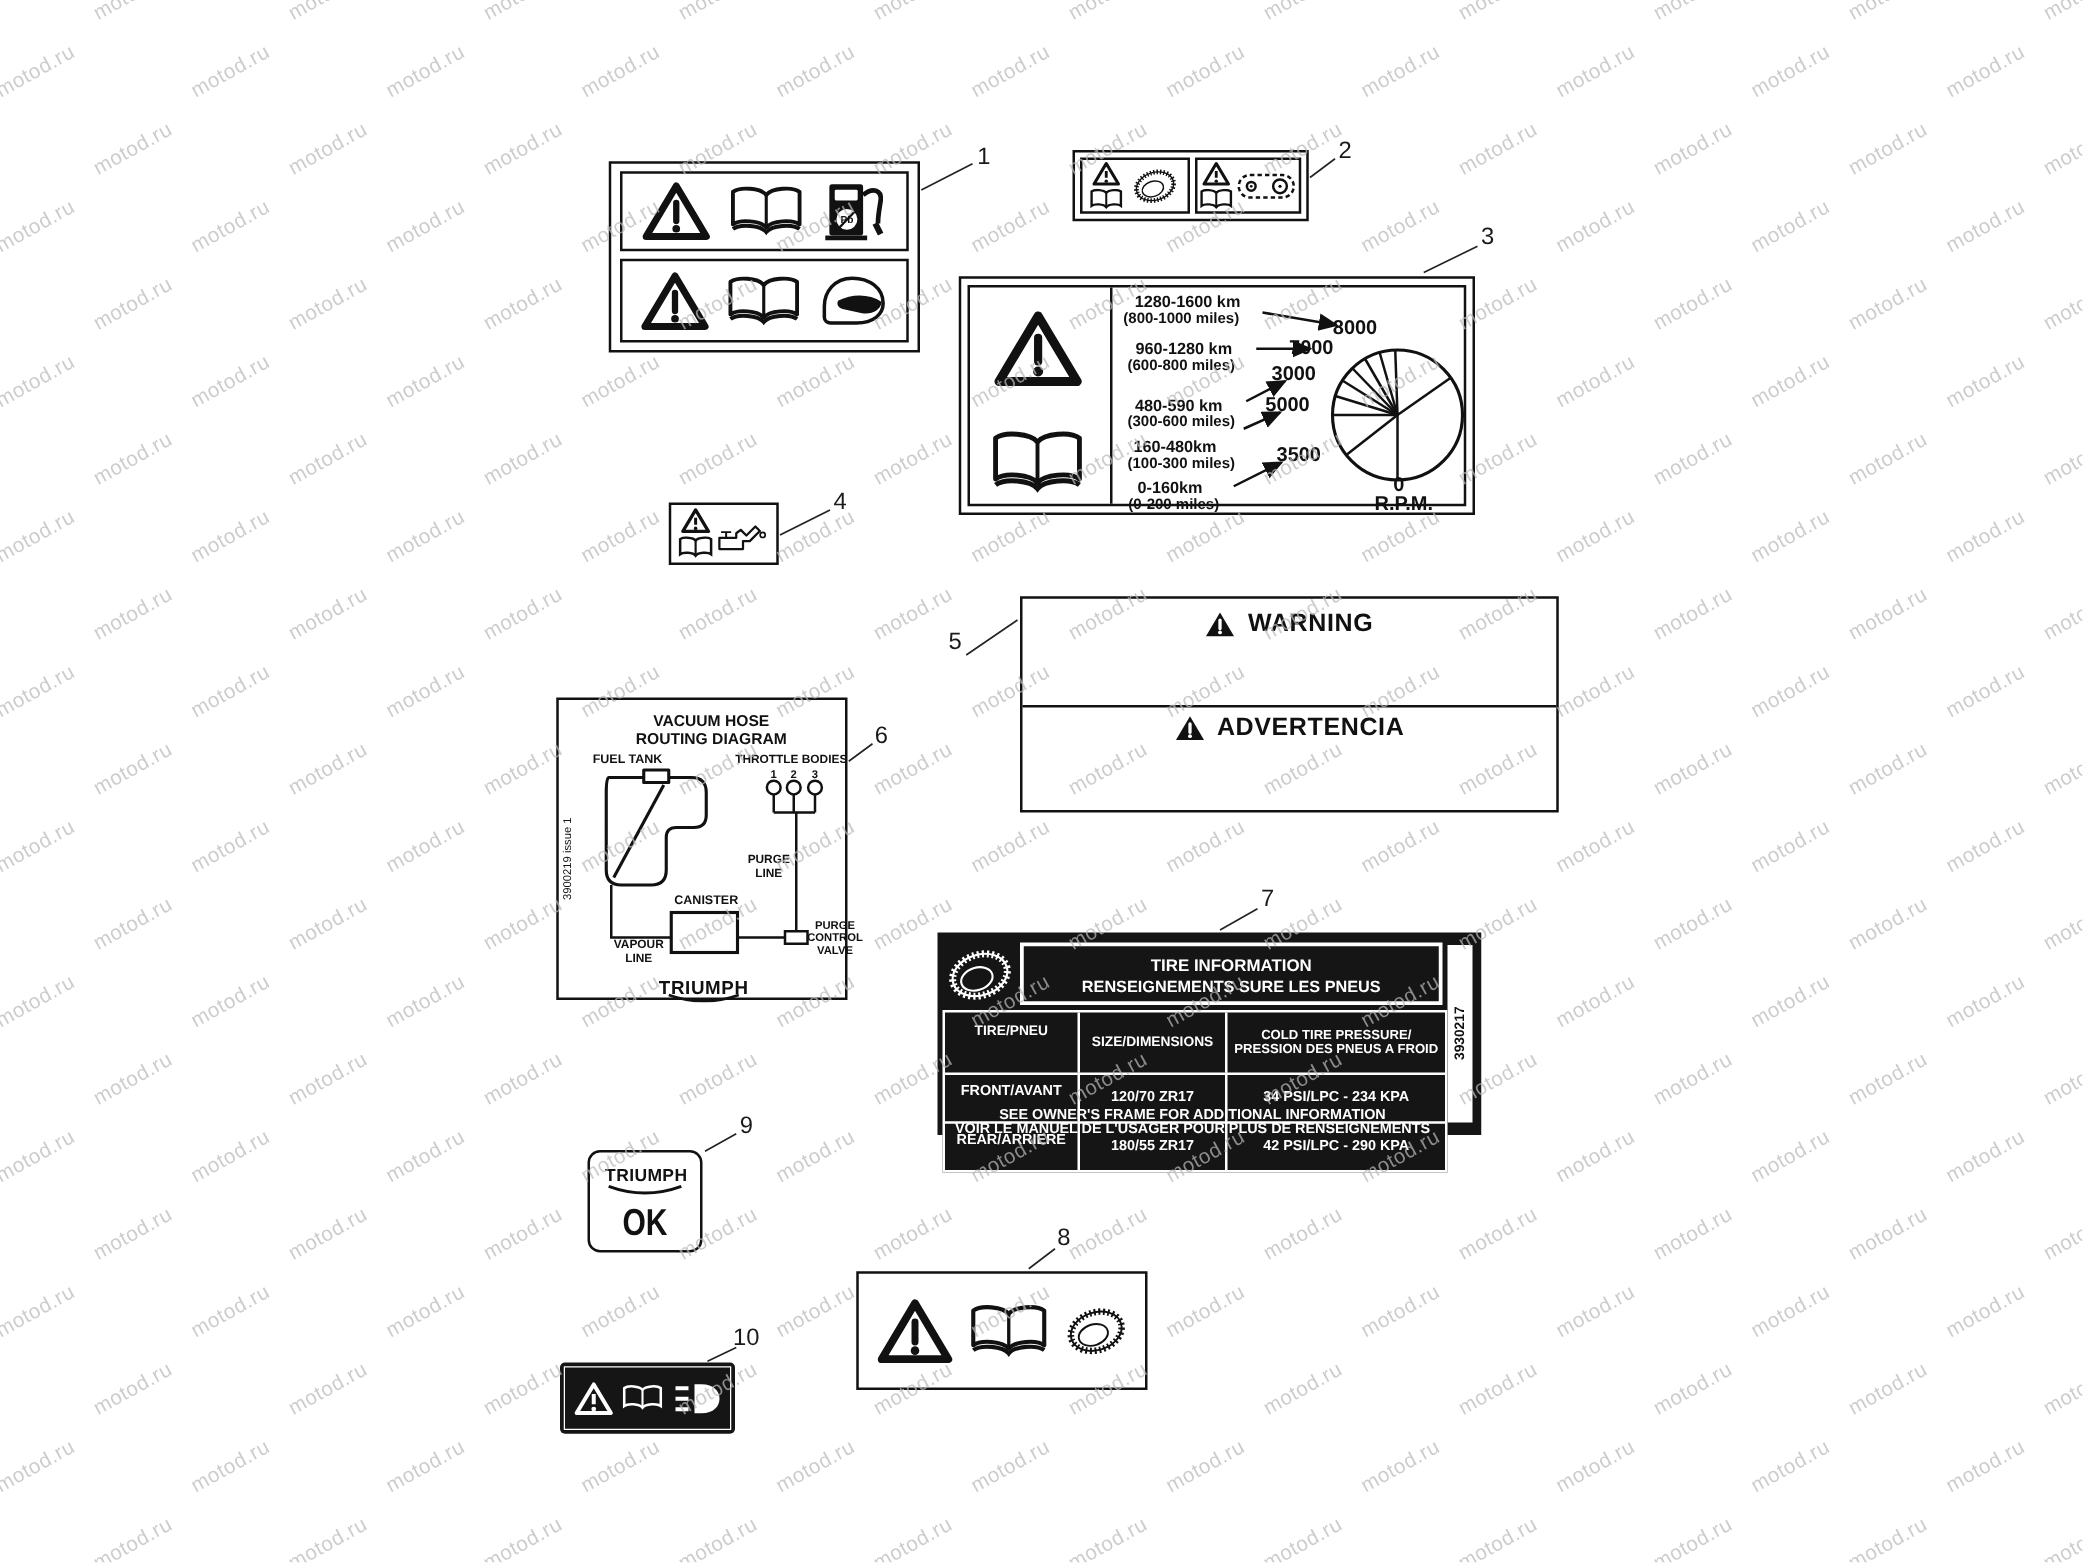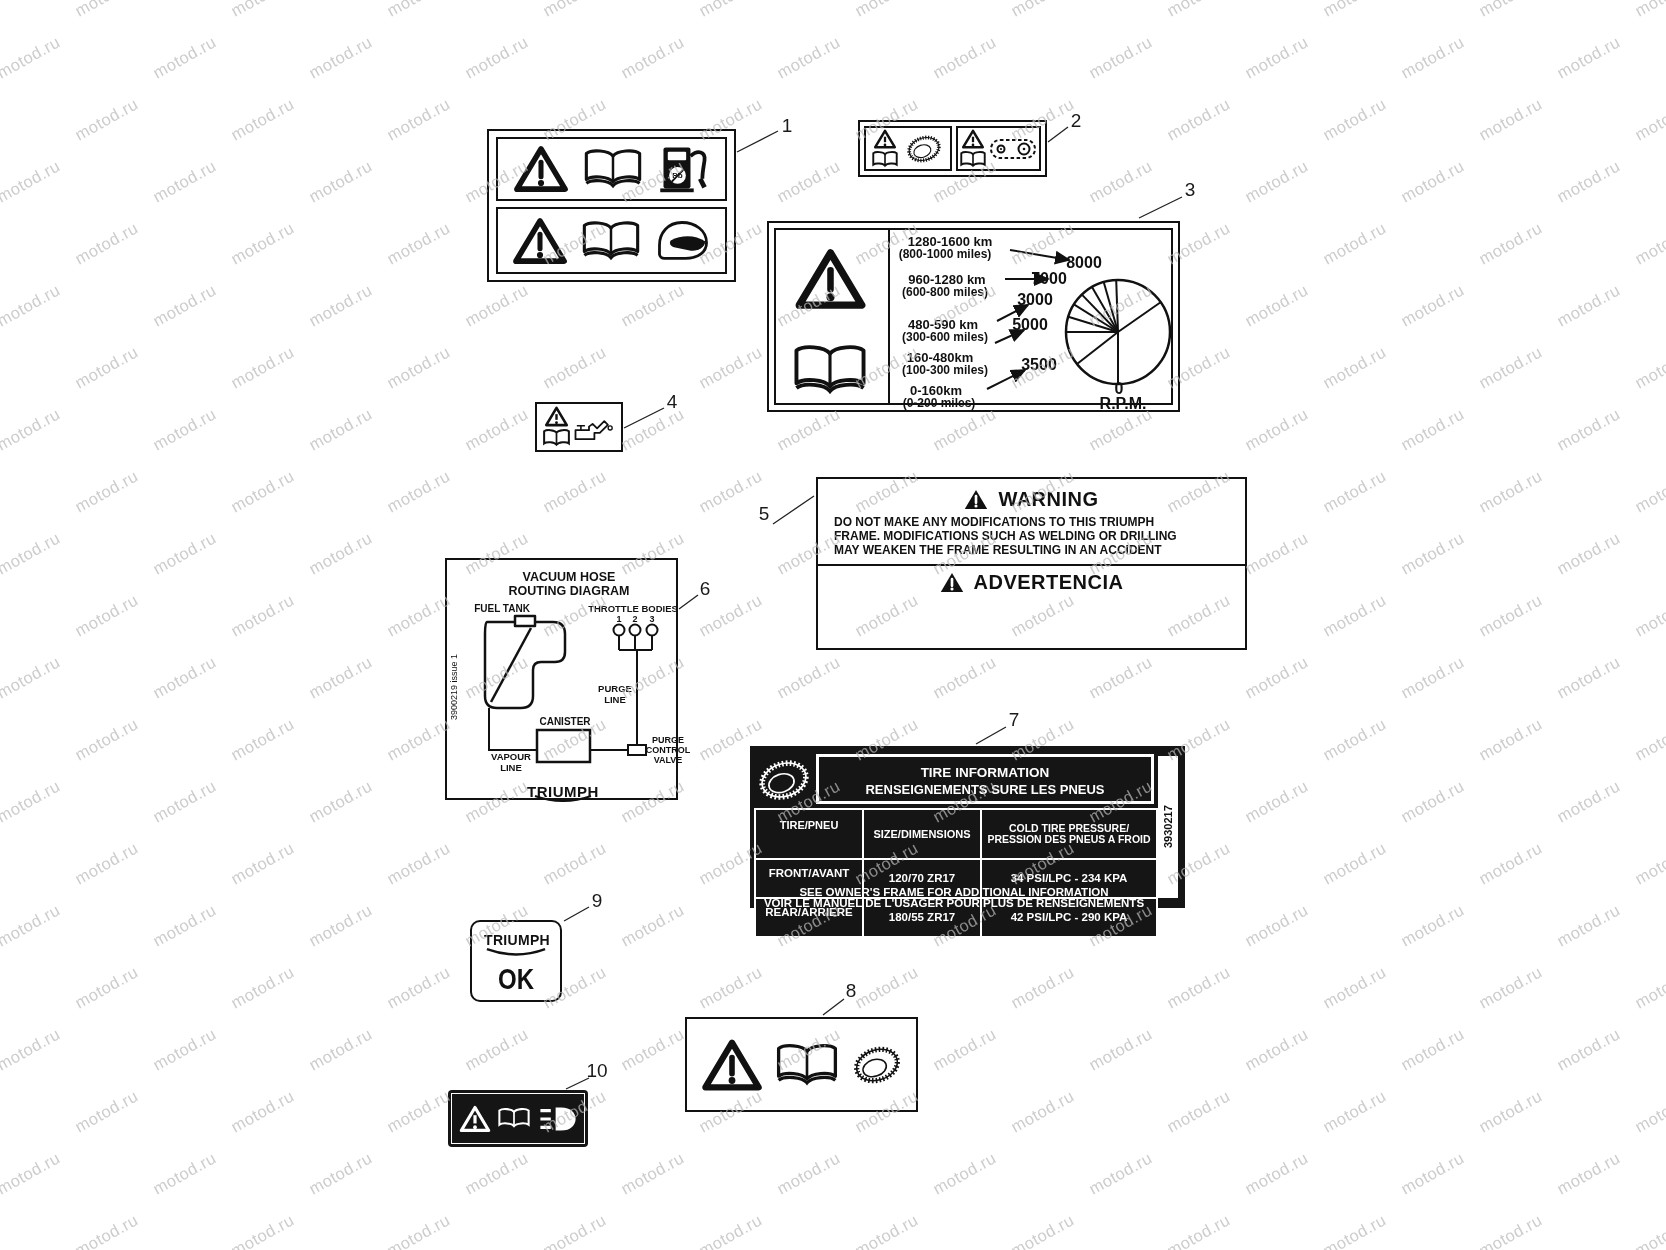--- a/index.html
+++ b/index.html
@@ -209,25 +209,20 @@
 
   <div class="box" style="left:816px;top:477px;width:431px;height:173px">
     <div style="position:absolute;left:0;right:0;top:85px;height:2px;background:#111"></div>
     <div class="wtitle" style="top:9px">
       <svg viewBox="0 0 100 88" style="width:24px;height:21px">
         <path d="M50 4 L97 84 L3 84 Z" fill="#111"></path>
         <path d="M50 30 L50 58" stroke="#fff" stroke-width="11" stroke-linecap="round"></path>
         <circle cx="50" cy="71" r="6.5" fill="#fff"></circle>
       </svg>
       <span>WARNING</span>
-    </div>
-    <div class="wbody" style="left:16px;top:36px">
-      <div>DO NOT MAKE ANY MODIFICATIONS TO THIS TRIUMPH</div>
-      <div>FRAME.  MODIFICATIONS SUCH AS WELDING OR DRILLING</div>
-      <div>MAY WEAKEN THE FRAME RESULTING IN AN ACCIDENT</div>
     </div>
     <div class="wtitle" style="top:92px">
       <svg viewBox="0 0 100 88" style="width:24px;height:21px">
         <path d="M50 4 L97 84 L3 84 Z" fill="#111"></path>
         <path d="M50 30 L50 58" stroke="#fff" stroke-width="11" stroke-linecap="round"></path>
         <circle cx="50" cy="71" r="6.5" fill="#fff"></circle>
       </svg>
       <span>ADVERTENCIA</span>
     </div>
   </div>

